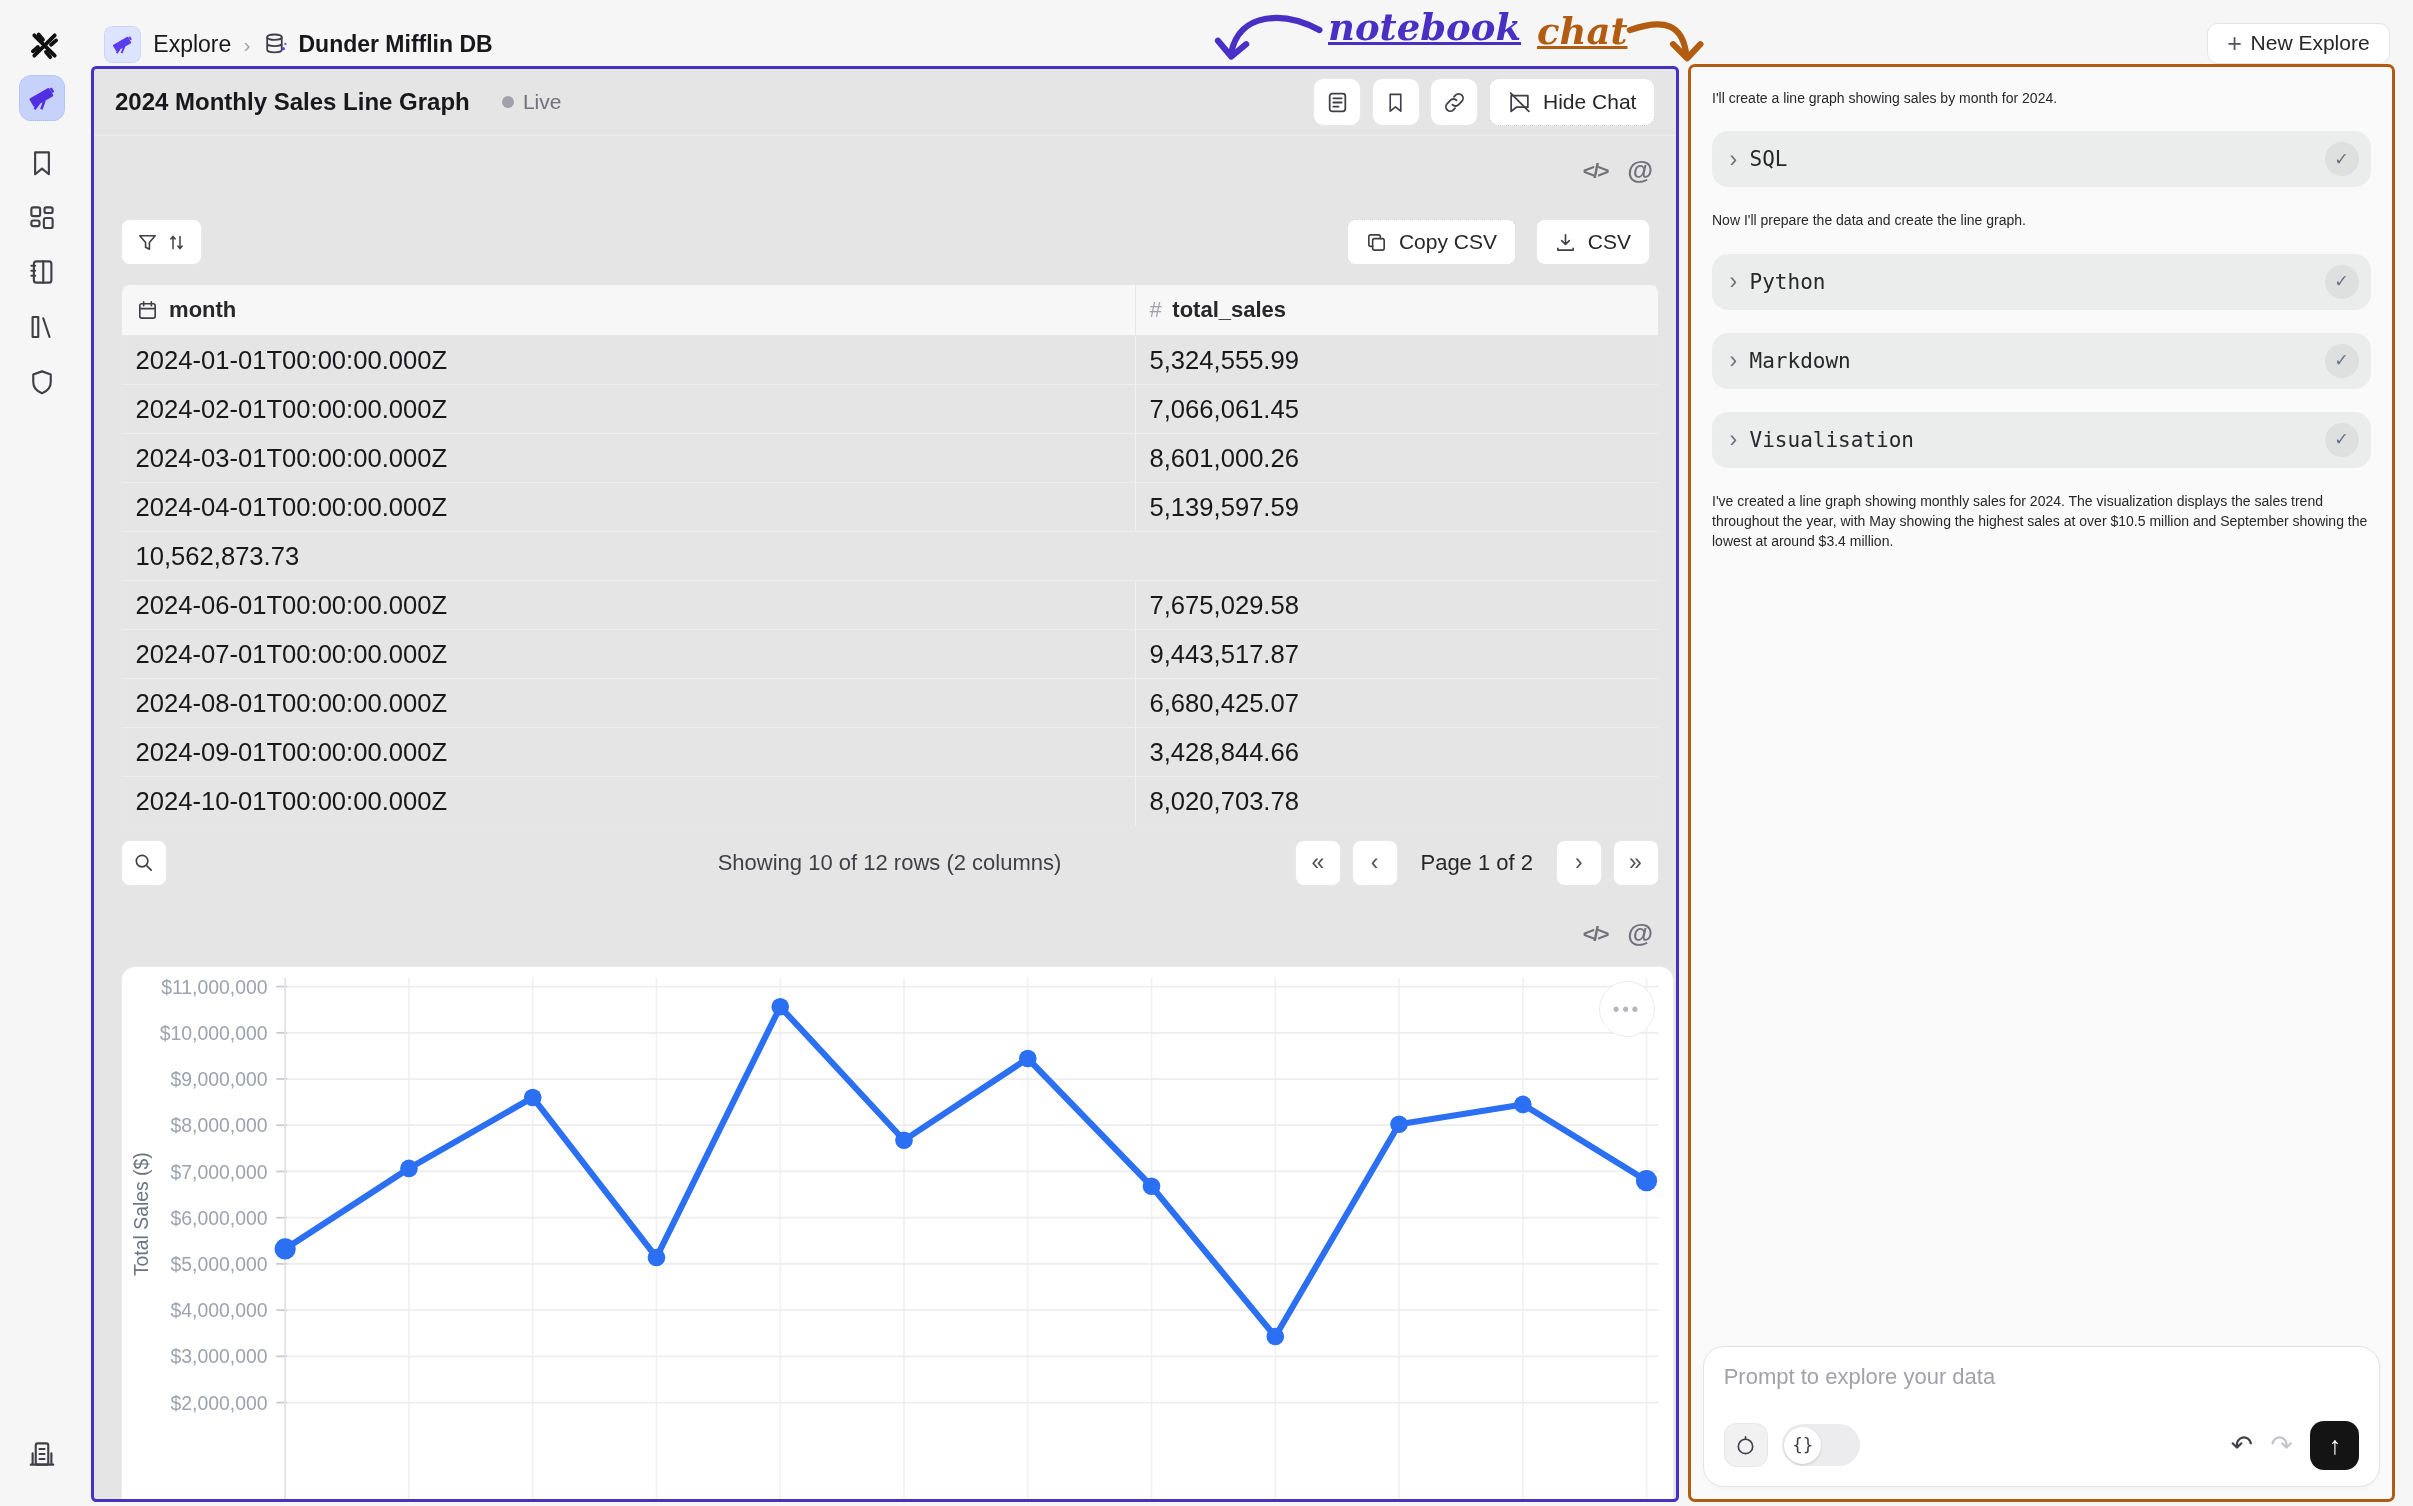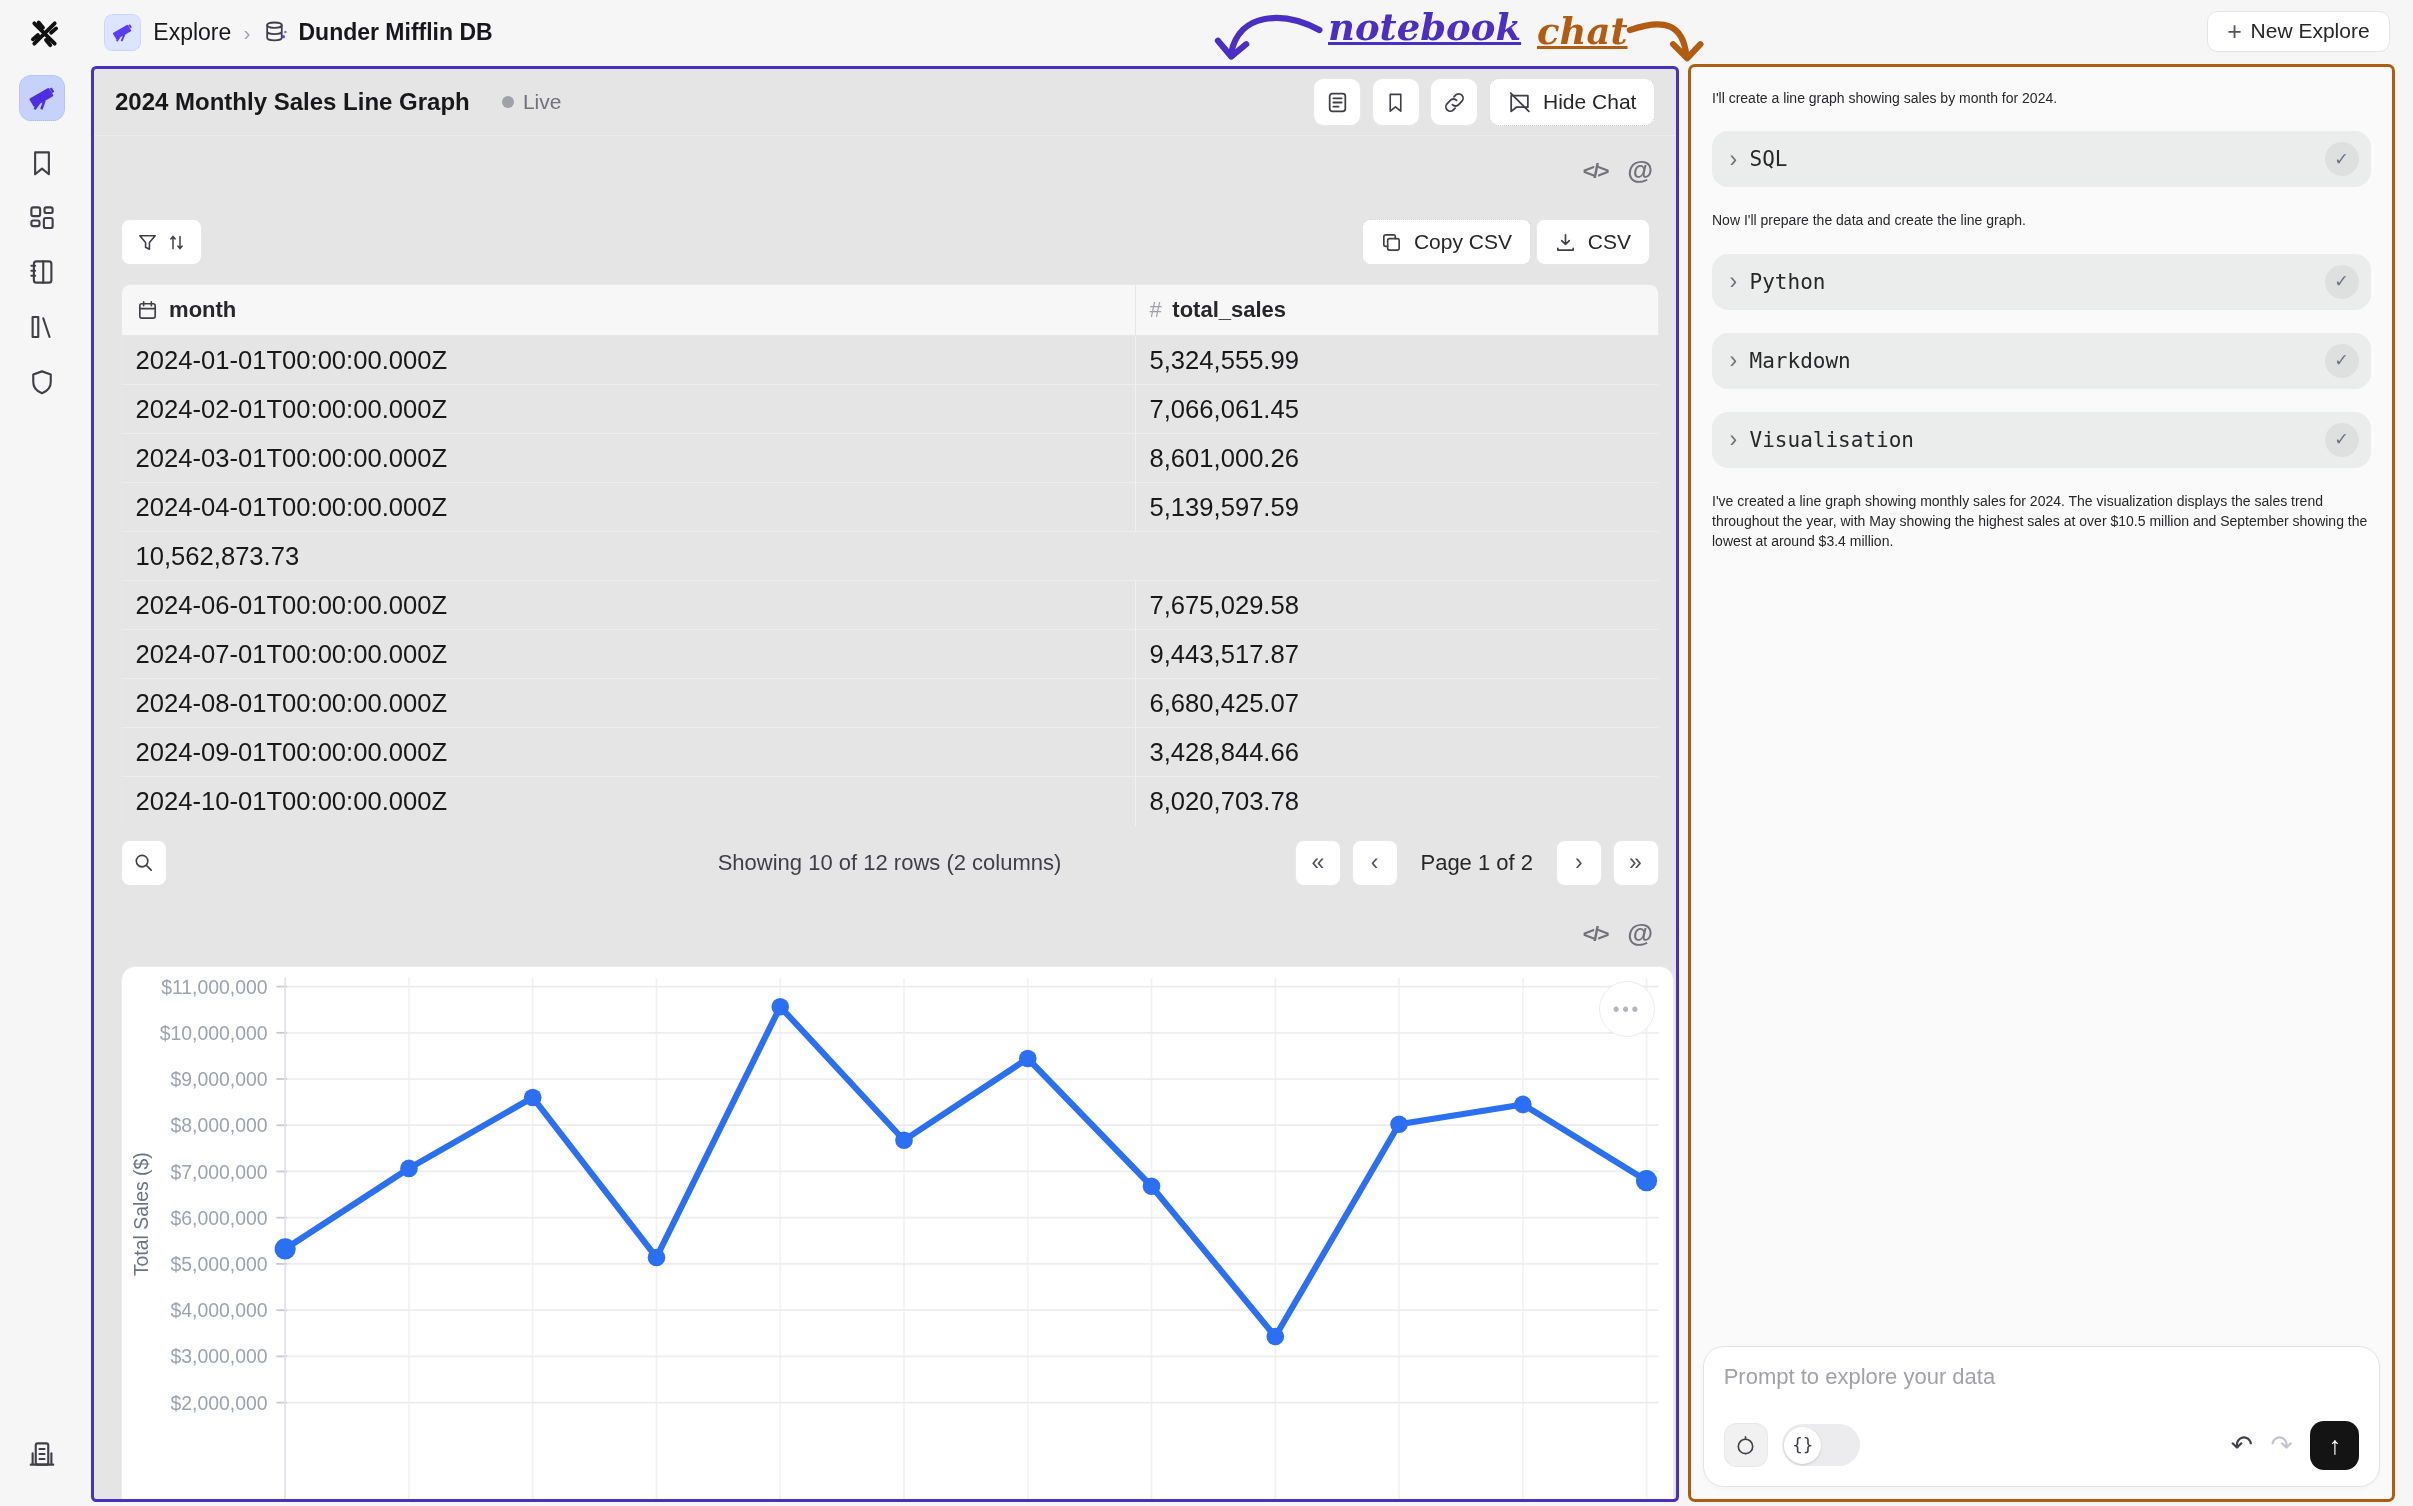--- a/index.html
+++ b/index.html
@@ -4,21 +4,21 @@
 <style>
   * { margin:0; padding:0; box-sizing:border-box; }
   html,body { width:2413px; height:1507px; }
   body {
     font-family:"Liberation Sans", sans-serif;
     background:#f6f6f7; color:#18181b;
     position:relative; overflow:hidden;
     -webkit-font-smoothing:antialiased;
   }
   
-  .topbar { position:absolute; left:0; top:0; width:100%; height:64px; }
+  .topbar { position:absolute; left:0; top:12px; width:100%; height:64px; }
   .logo { position:absolute; left:25px; top:16px; width:39px; height:35px; }
   .breadcrumb { position:absolute; left:104px; top:14px; display:flex; align-items:center; gap:12.3px; font-size:23px; }
   .crumb-chip { width:37px; height:37px; border-radius:8.8px; background:#dde4fd; border:1.8px dotted #b9c6fb; display:flex; align-items:center; justify-content:center; }
   .crumb-sep { color:#a1a1aa; font-size:21px; }
   .crumb-db { display:flex; align-items:center; gap:10.6px; font-weight:700; }
   .newexplore {
     position:absolute; right:23px; top:10.6px; height:41px; padding:0 19.4px;
     background:#fff; border:1.8px solid #e4e4e7; border-radius:10.6px;
     display:flex; align-items:center; gap:8.8px; font-size:21px; color:#27272a;
   }
@@ -44,21 +44,21 @@
   .nb-live .dot { width:12.3px; height:12.3px; border-radius:50%; background:#a1a1aa; }
   .nb-title-actions { margin-left:auto; display:flex; align-items:center; gap:10.6px; }
   .iconbtn { width:48px; height:48px; border-radius:10.6px; border:1.8px solid #e7e7ea; background:#fff; display:flex; align-items:center; justify-content:center; color:#3f3f46; }
   .hidechat-btn { height:48px; border:1.8px dotted #c9c9d1; border-radius:10.6px; background:#fff; display:flex; align-items:center; gap:10.6px; padding:0 17.6px; font-size:21px; color:#27272a; }
   .cell-actions { position:absolute; right:23px; display:flex; gap:19.4px; color:#71717a; font-size:23px; font-weight:600; align-items:center; }
   .cell-actions .codeglyph { font-size:21px; letter-spacing:-1.8px; }
   .cell-actions .atglyph { font-size:26.5px; }
   
   .tbl-toolbar-left { position:absolute; left:26.5px; top:150px; }
   .filterbtn { height:46px; padding:0 14px; border:1.8px solid #e7e7ea; border-radius:8.8px; background:#fff; display:flex; align-items:center; gap:7px; color:#3f3f46; }
-  .tbl-toolbar-right { position:absolute; right:26.5px; top:150px; display:flex; gap:5px; }
+  .tbl-toolbar-right { position:absolute; right:26.5px; top:150px; display:flex; gap:20px; }
   .copycsv { height:46px; padding:0 17.6px; border:1.8px dotted #c9c9d1; border-radius:8.8px; background:#fff; display:flex; align-items:center; gap:10.6px; font-size:21px; color:#27272a; }
   .csvbtn { height:46px; padding:0 17.6px; border:1.8px solid #e7e7ea; border-radius:8.8px; background:#fff; display:flex; align-items:center; gap:10.6px; font-size:21px; color:#27272a; }
   .datatable { position:absolute; left:26.5px; top:215px; width:1538px; border:1.8px solid #e7e7e9; border-radius:8.8px 8.8px 0 0; overflow:hidden; }
   .thead { display:flex; background:#f7f7f8; height:51px; border-bottom:1.8px solid #e7e7e9; font-size:22px; font-weight:700; color:#27272a; }
   .th { display:flex; align-items:center; gap:10.6px; padding:0 14px; }
   .th-month { width:1014px; border-right:1.8px solid #e7e7e9; }
   .th-sales { flex:1; }
   .th .colicon { color:#a1a1aa; font-weight:400; }
   .trow { display:flex; height:49px; border-bottom:1.8px solid #eeeef1; font-size:25.6px; color:#18181b; }
   .trow:last-child { border-bottom:none; }

